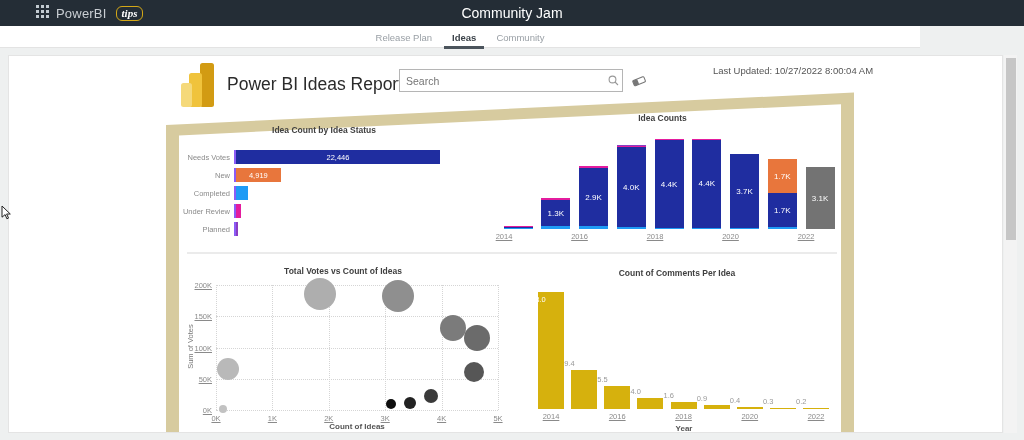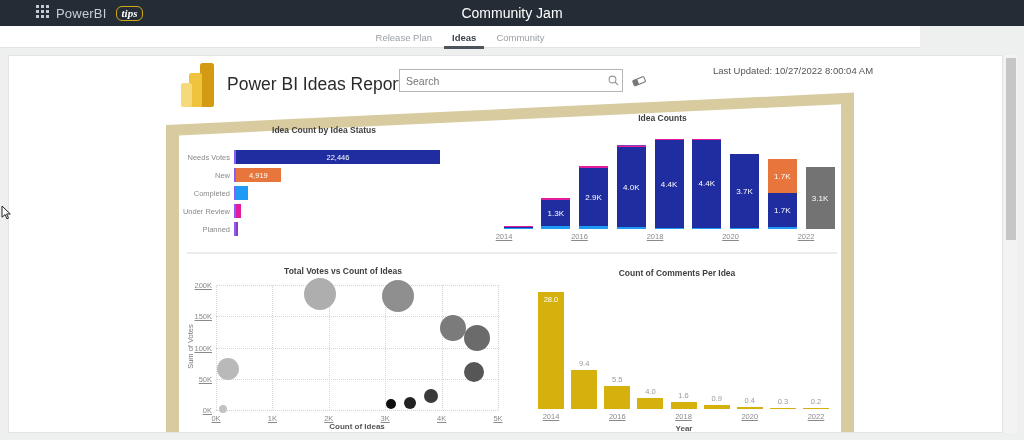--- a/index.html
+++ b/index.html
@@ -76,21 +76,21 @@
   .gridh { position:absolute; left:0; right:0; border-top:1px dotted #d5d5d5; }
   .pt { position:absolute; border-radius:50%; cursor:pointer; }
   .ylab { position:absolute; left:-48px; top:83px; width:120px; text-align:center; transform:rotate(-90deg);
     font-size:7.5px; color:#777; }
   .xlab { position:absolute; text-align:center; font-size:8px; font-weight:bold; color:#555; }
 
   
   #chart-comments { left:499px; top:203px; width:338px; height:172px; }
   #chart-comments .plot { position:absolute; left:0; top:26px; width:338px; height:124px; }
   .cbar { position:absolute; bottom:0; width:26px; cursor:pointer; }
-  .cbarlabel { position:absolute; width:40px; text-align:center; font-size:7.5px; }
+  .cbarlabel { position:absolute; width:40px; text-align:left; font-size:7.5px; }
 
   .divider { position:absolute; left:178px; top:196px; width:650px; height:1.5px; background:#ebebeb; }
 
   
   .scrollbar { position:absolute; left:1004px; top:55px; width:13px; height:378px; background:#f3f3f3; }
   .scroll-thumb { position:absolute; left:1.5px; top:3px; width:10px; height:182px; background:#c6c6c6; cursor:pointer; }
 
   .cursor { position:absolute; left:1px; top:205px; z-index:50; }
 </style>
 </head>

